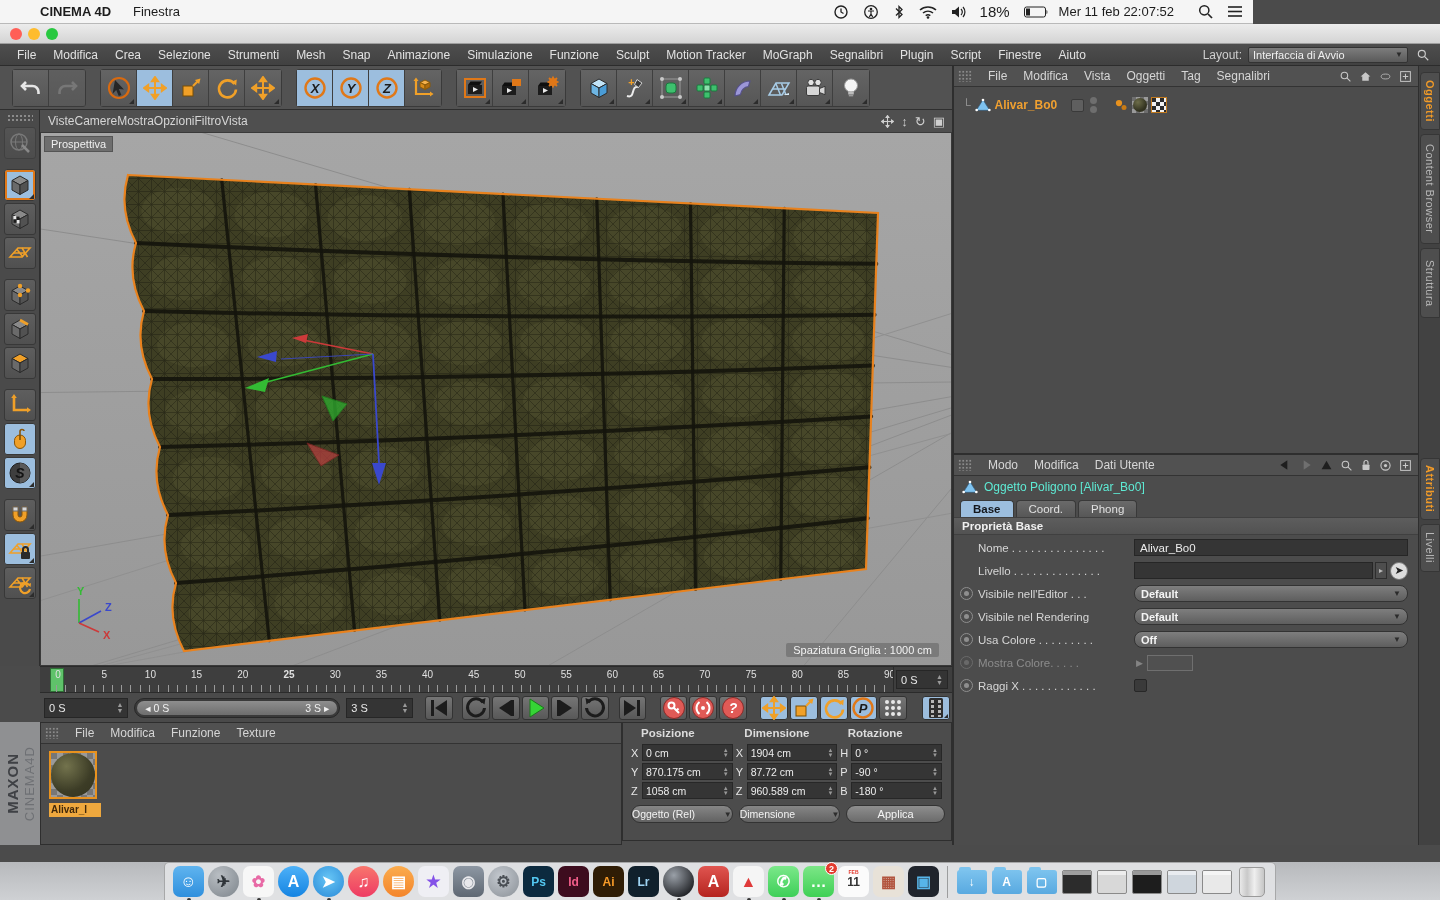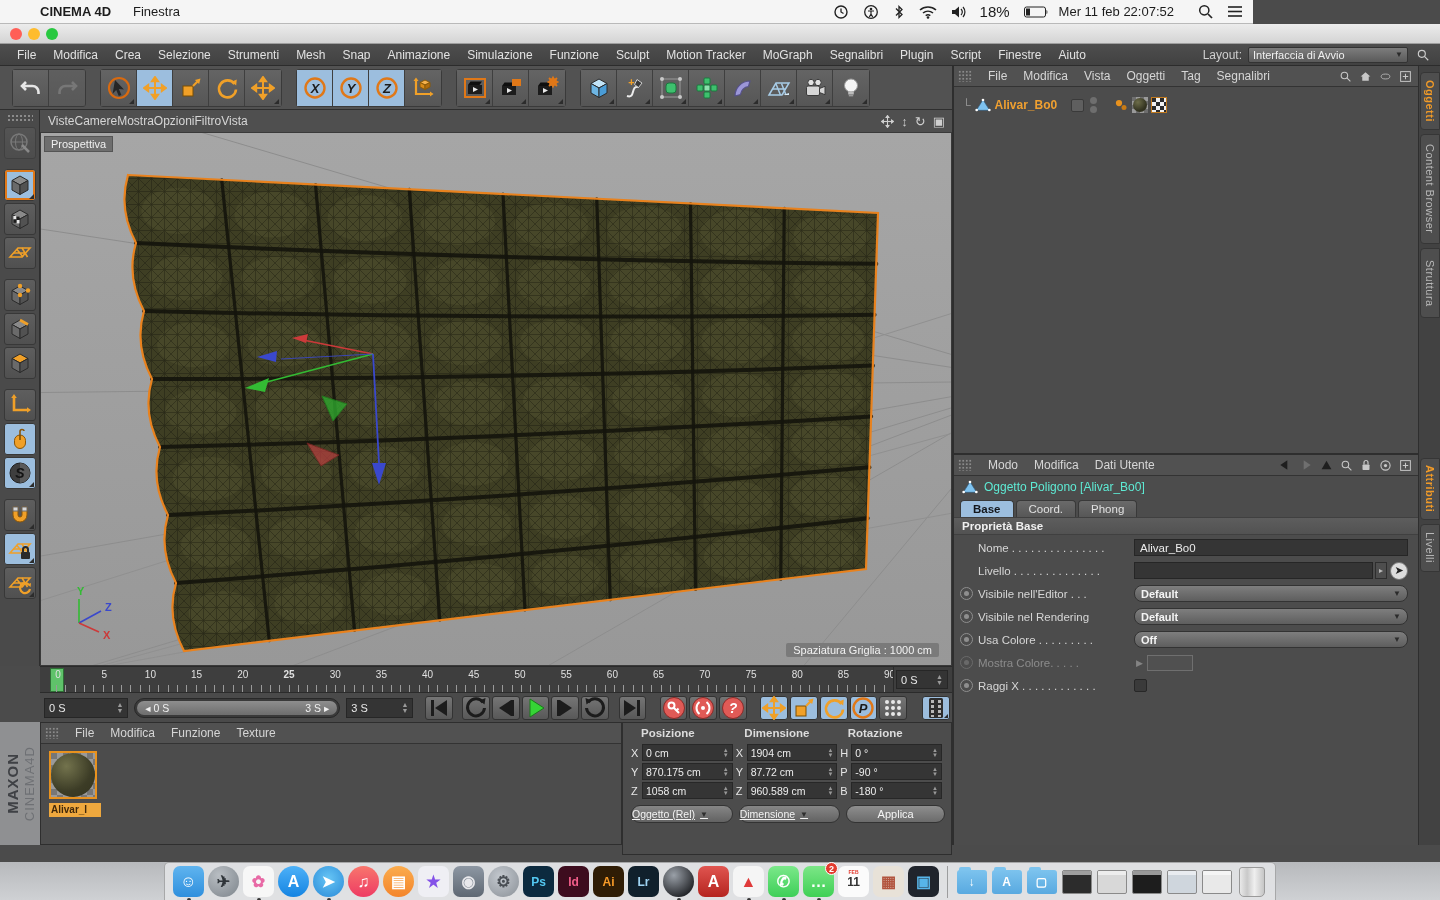--- a/index.html
+++ b/index.html
@@ -90,30 +90,30 @@
   #materials { position:absolute; top:722px; left:40px; width:582px; height:123px; background:#4c4c4c; border:1px solid #2e2e2e; }
   .pm-bar { height:21px; background:#515151; border-bottom:1px solid #333; display:flex; align-items:center; font-size:12px; color:#d6d6d6; }
   .pm-bar [data-menu] { display:flex; }
   .pm-bar .menu-item { margin-left:16px; }
   .pm-bar .grip { width:14px; height:12px; margin-left:4px; background-image:radial-gradient(#8b8b8b .9px, transparent 1px); background-size:3.5px 3.5px; }
   .mat-thumb { position:absolute; top:28px; left:8px; width:48px; height:48px; border:2px solid #e8921e; background:
       repeating-conic-gradient(#9a9a9a 0 25%, #777 0 50%) 0 0/12px 12px; display:flex; align-items:center; justify-content:center; }
   .mat-sphere { width:44px; height:44px; border-radius:50%; background:radial-gradient(circle at 35% 30%, #73734d, #3c3c26 60%, #22221400 ); background-color:#33331f; }
   .mat-name { position:absolute; top:80px; left:8px; width:52px; height:14px; background:#eea83e; color:#40280a; font-size:10px; font-weight:bold; overflow:hidden; white-space:nowrap; padding:1px 2px; }
 
-  #coords { position:absolute; top:722px; left:622px; width:330px; height:133px; background:#4c4c4c; border:1px solid #2e2e2e; font-size:11px; color:#dcdcdc; }
+  #coords { position:absolute; top:722px; left:622px; width:330px; height:119px; background:#4c4c4c; border:1px solid #2e2e2e; font-size:11px; color:#dcdcdc; }
   #coords .hdr-row { display:flex; padding:4px 0 3px 26px; font-weight:bold; font-size:11.5px; }
   #coords .hdr-row span { width:106px; }
   .c-row { display:flex; align-items:center; margin:2px 6px 2px 8px; }
   .c-cell { display:flex; align-items:center; width:106px; margin-right:3px; }
   .c-lab { width:11px; color:#e6e6e6; font-size:11px; }
   .c-inp { flex:1; height:17px; background:#353535; border:1px solid #272727; color:#ececec; display:flex; align-items:center; padding:0 3px; font-size:10.5px; }
   .c-inp .sp { margin-left:auto; color:#999; font-size:6px; line-height:5px; }
   .c-foot { display:flex; margin:6px 6px 0 8px; }
-  .c-dd { width:103px; height:18px; border-radius:9px; background:linear-gradient(#868686,#626262); border:1px solid #333; color:#f2f2f2; font-size:10.5px; display:flex; align-items:center; justify-content:flex-start; margin-right:6px;text-decoration:underline; }
+  .c-dd { width:103px; height:18px; border-radius:9px; background:linear-gradient(#868686,#626262); border:1px solid #333; color:#f2f2f2; font-size:10.5px; display:flex; align-items:center; justify-content:space-between; margin-right:6px; }
   .c-dd .a { font-size:8px; margin-left:5px; color:#2d2d2d; }
   .c-apply { width:100px; height:18px; border-radius:9px; background:linear-gradient(#8e8e8e,#6b6b6b); border:1px solid #333; color:#f5f5f5; font-size:11px; display:flex; align-items:center; justify-content:center; }
 
   
   #object-manager { position:absolute; top:66px; left:952px; width:466px; height:389px; background:#4c4c4c; border-left:2px solid #2e2e2e; border-bottom:2px solid #2e2e2e; }
   .om-row { display:flex; align-items:center; height:20px; margin-top:8px; padding-left:8px; }
   .tree-elbow { color:#9a9a9a; font-size:12px; margin-right:2px; }
   .obj-ic { margin:0 4px 0 2px; }
   .obj-name { color:#f0a030; font-size:12px; font-weight:bold; }
   .om-toggles { display:flex; align-items:center; margin-left:14px; }

